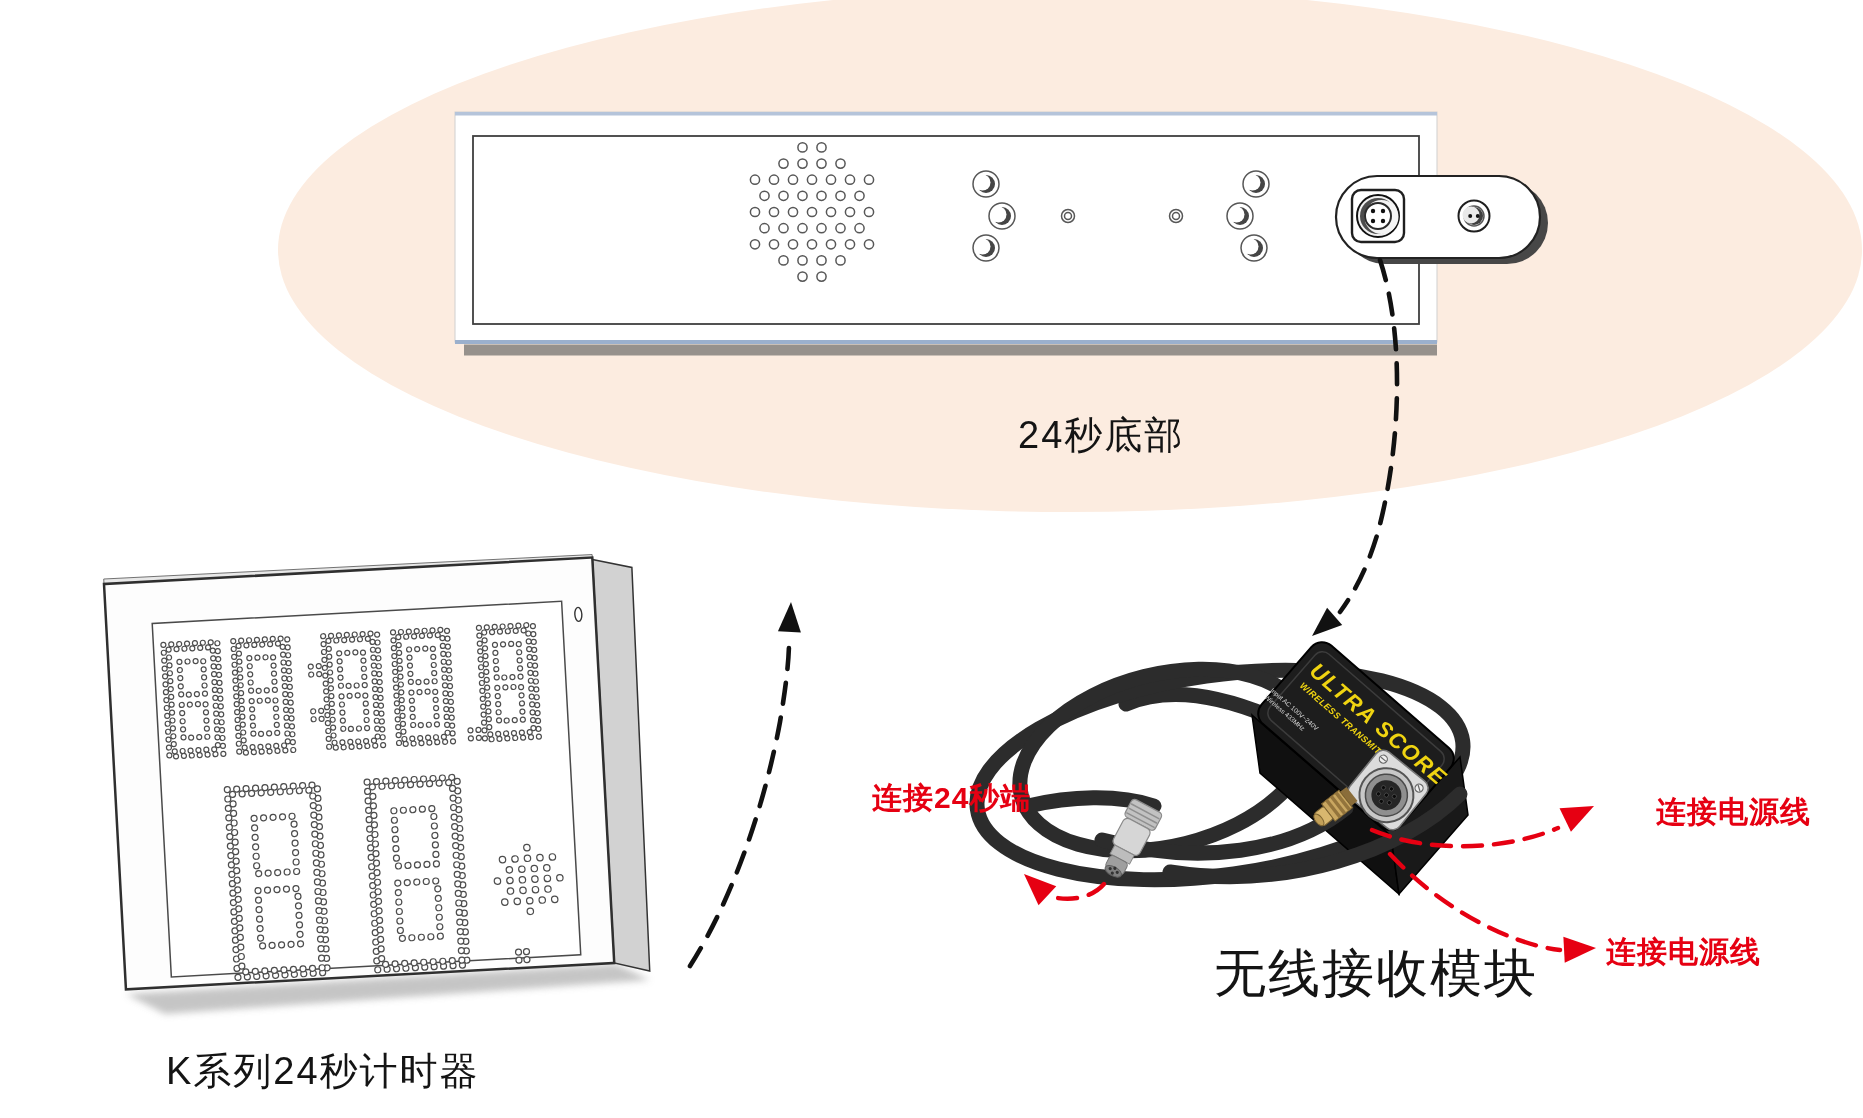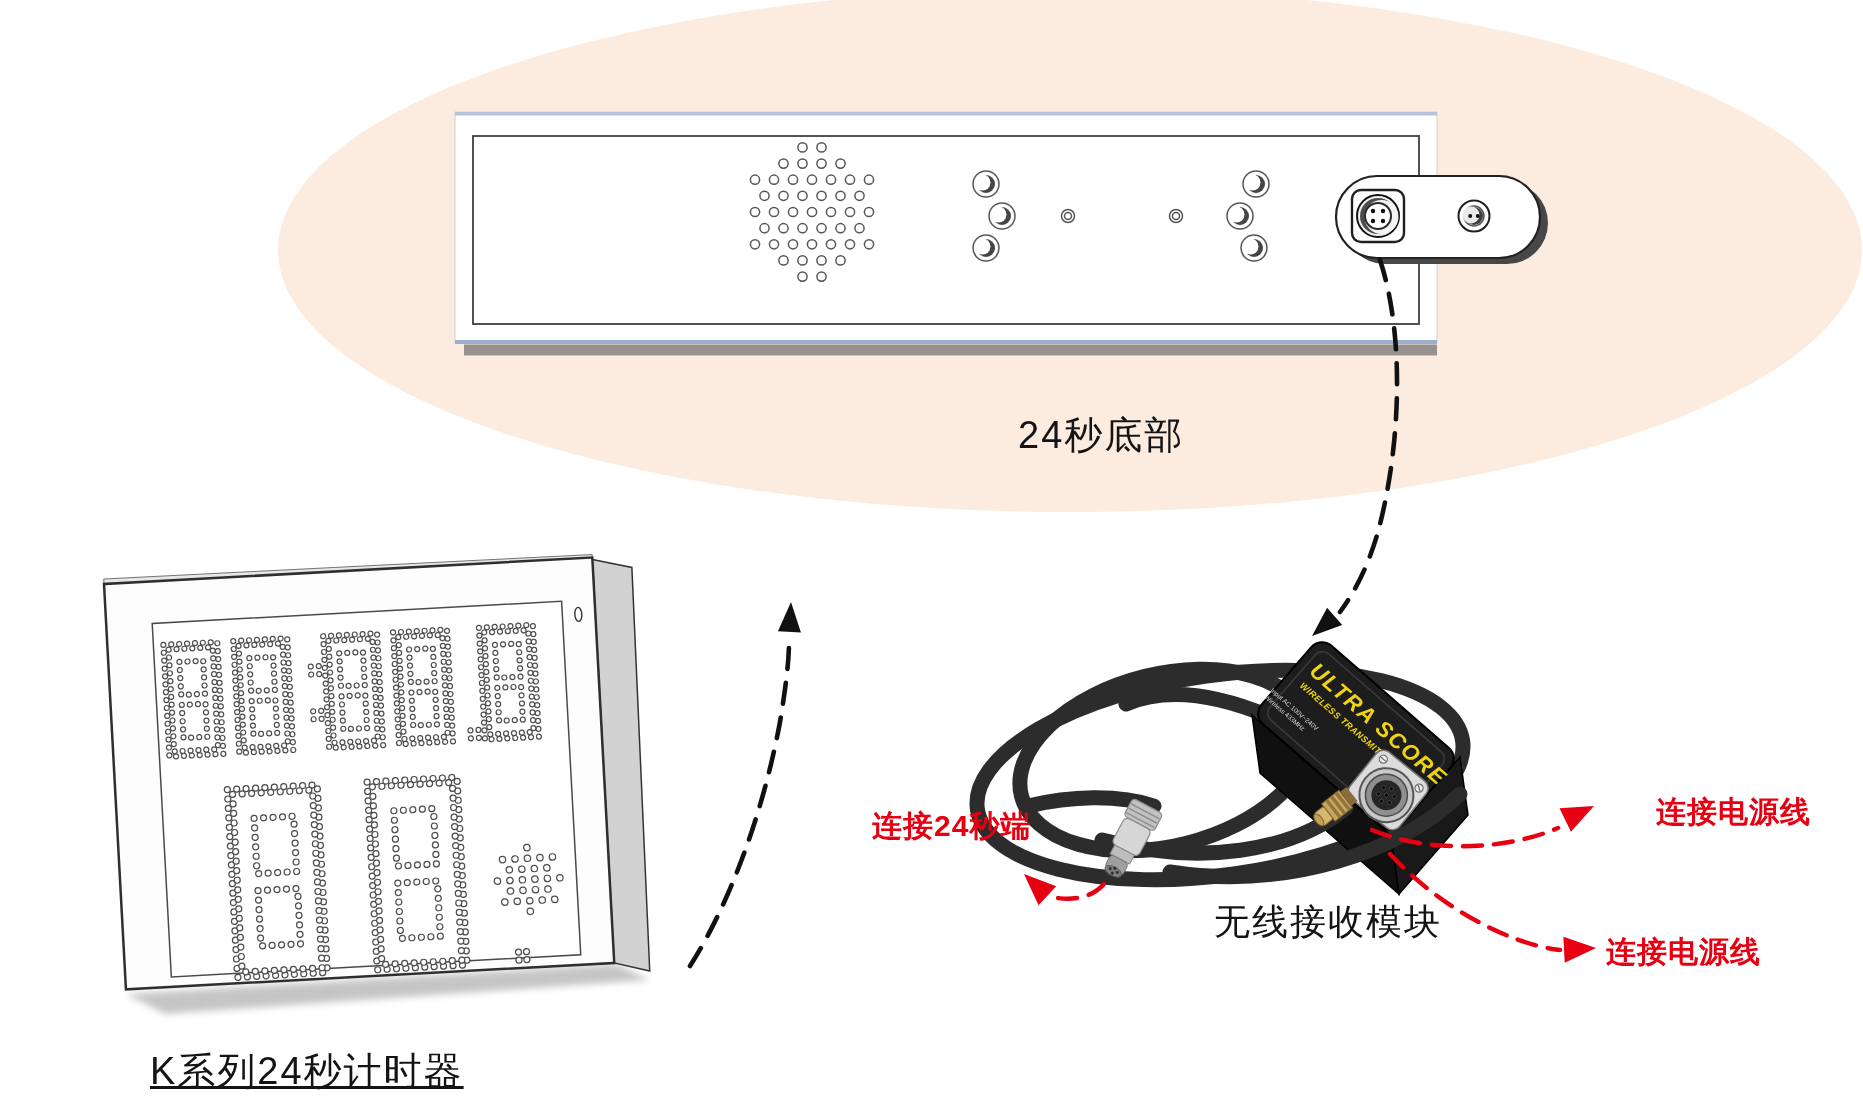--- a/index.html
+++ b/index.html
@@ -1,21 +1,21 @@
 <!DOCTYPE html>
 <html style="--callout-red: #e60012; --brand-yellow: #f0d411;"><head>
 <meta charset="utf-8">
 <style>
   * { margin:0; padding:0; box-sizing:border-box; }
   html,body { background:#fff; }
   .stage { position:relative; width:1863px; height:1118px; background:#ffffff; overflow:hidden;
            font-family:"Liberation Sans", sans-serif; }
   .stage svg { position:absolute; left:0; top:0; }
   .lbl { position:absolute; color:#141414; font-size:38px; letter-spacing:2px; white-space:nowrap; }
-  .lbl-big { font-size:36px; }
+  .lbl-big { font-size:52px;margin-top:41px; }
   .lbl-red { position:absolute; color:var(--callout-red,#e60012); font-size:30px; font-weight:700;
              letter-spacing:1px; white-space:nowrap; }
   .mdot { fill:#ffffff; stroke:#4d4d4d; stroke-width:1.2; }
   .gdot { fill:#ffffff; stroke:#575757; stroke-width:1.5; }
   .cable { fill:none; stroke:#2c2c2c; stroke-width:15; stroke-linecap:round; }
   .bdash { fill:none; stroke:#111; stroke-width:4.6; stroke-dasharray:21 14; stroke-linecap:round; }
   .rdash { fill:none; stroke:var(--callout-red,#e60012); stroke-width:4.4; stroke-dasharray:19 12; stroke-linecap:round; }
   .bhead { fill:#111; }
   .rhead { fill:var(--callout-red,#e60012); }
   .brand-txt { fill:var(--brand-yellow,#f0d411); font-weight:bold; font-style:italic; }
@@ -1123,18 +1123,18 @@
     <path class="rdash" d="M1372,830 C1424,852 1502,852 1558,828"></path>
     <polygon class="rhead" transform="translate(1594,806) rotate(-26)" points="0,0 -32,13 -32,-13"></polygon>
   </g>
   <g>
     <path class="rdash" d="M1390,854 C1438,906 1508,944 1560,950"></path>
     <polygon class="rhead" transform="translate(1596,948) rotate(-3)" points="0,0 -32,13 -32,-13"></polygon>
   </g>
 </svg>
 
   <div class="lbl" style="left:1002px; top:410px;margin-left:16px;">24秒底部</div>
-  <div class="lbl" style="left:150px; top:1046px;text-decoration:underline;">K系列24秒计时器</div>
+  <div class="lbl" style="left:166px; top:1046px;">K系列24秒计时器</div>
   <div class="lbl lbl-big" style="left:1214px; top:898px;">无线接收模块</div>
-  <div class="lbl-red" style="left:872px; top:806px;">连接24秒端</div>
+  <div class="lbl-red" style="left:872px; top:778px;">连接24秒端</div>
   <div class="lbl-red" style="left:1656px; top:792px;">连接电源线</div>
   <div class="lbl-red" style="left:1606px; top:932px;">连接电源线</div>
 </div>
 
 </body></html>

